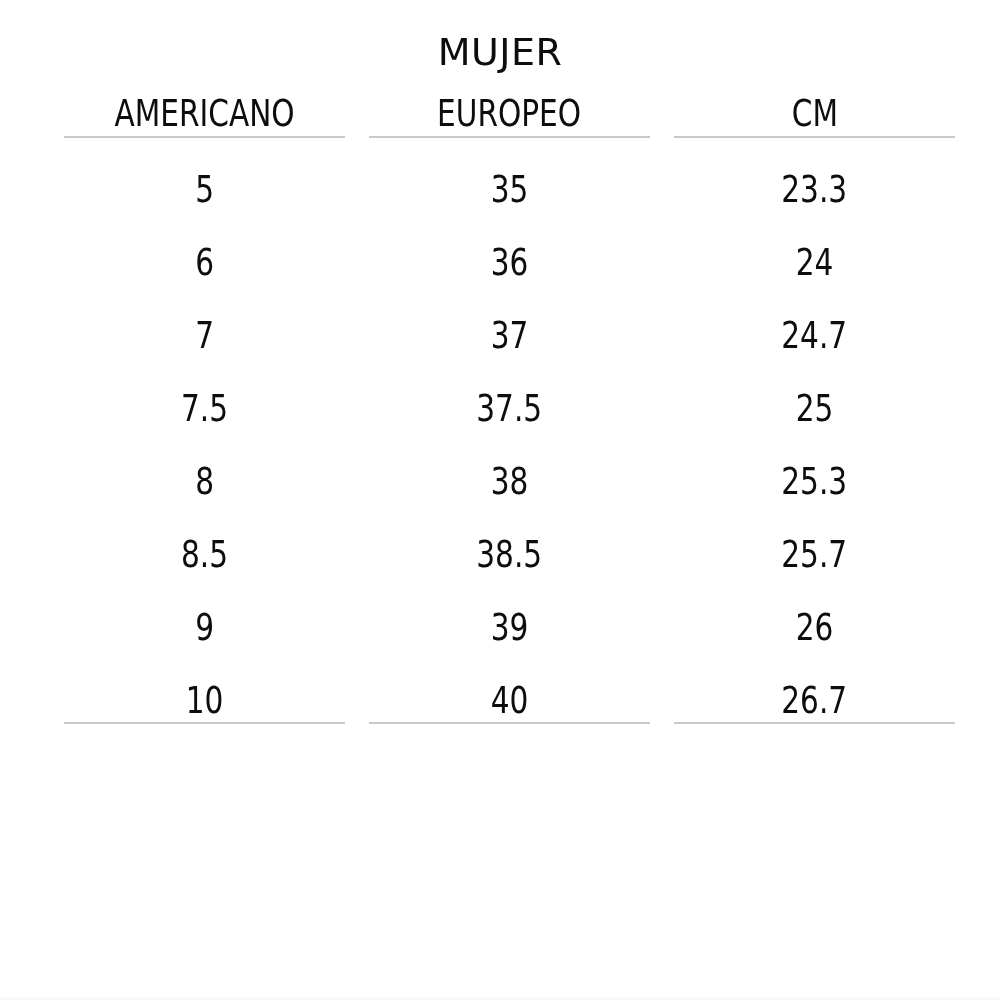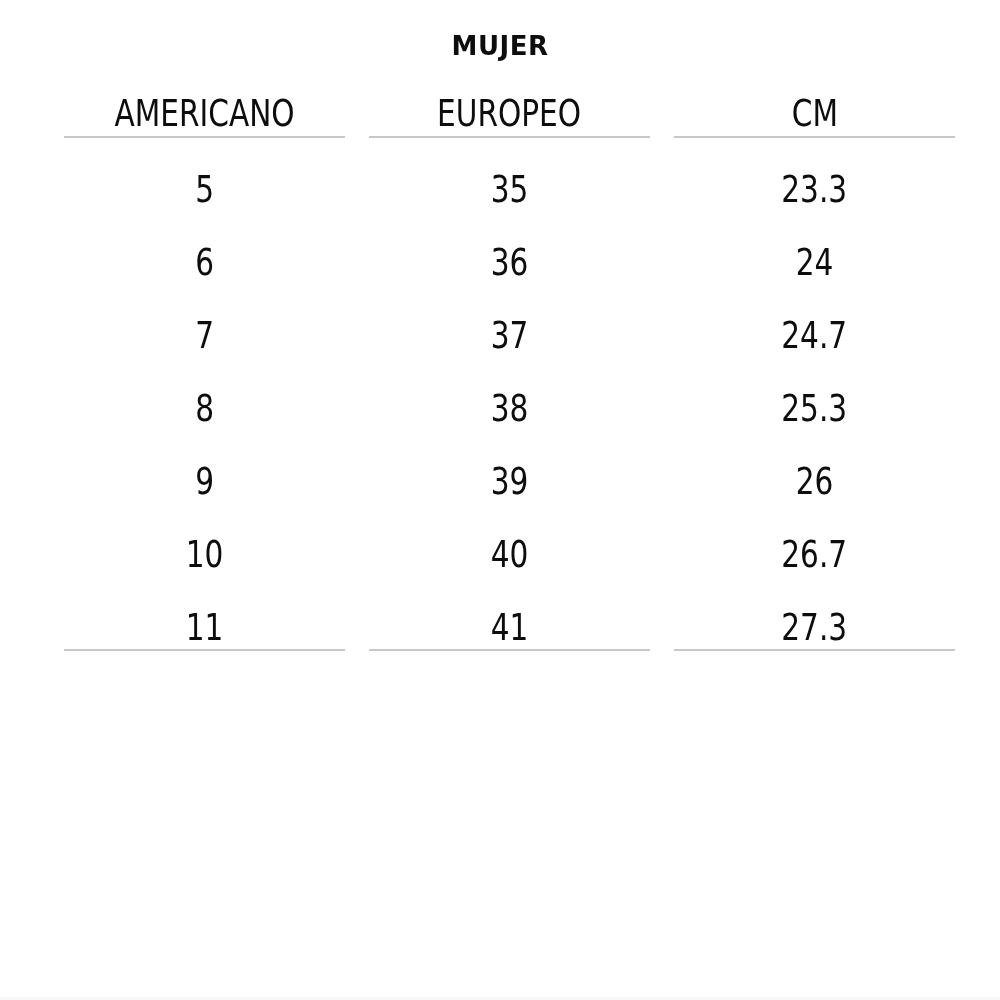--- a/index.html
+++ b/index.html
@@ -13,22 +13,22 @@
     background:var(--bg);
     color:var(--text);
     font-family:"DejaVu Sans", sans-serif;
     position:relative;
     overflow:hidden;
   }
   .title{
     position:absolute;
     top:33px;left:0;width:1000px;
     text-align:center;
-    font-size:26px;
-    font-weight:700;
+    font-size:38px;
+    font-weight:400;
     line-height:1;
     letter-spacing:0.5px;
     margin:0;
   }
   table.size-table{
     position:absolute;
     left:40px;top:90px;
     border-collapse:separate;
     border-spacing:24px 0;
     table-layout:fixed;
@@ -101,36 +101,41 @@
       <td><span class="cx">6</span></td>
       <td><span class="cx">36</span></td>
       <td><span class="cx">24</span></td>
     </tr>
         <tr>
       <td><span class="cx">7</span></td>
       <td><span class="cx">37</span></td>
       <td><span class="cx">24.7</span></td>
     </tr>
         <tr>
+      <td><span class="cx">7.5</span></td>
+      <td><span class="cx">37.5</span></td>
+      <td><span class="cx">25</span></td>
+    </tr>
+        <tr>
       <td><span class="cx">8</span></td>
       <td><span class="cx">38</span></td>
       <td><span class="cx">25.3</span></td>
+    </tr>
+        <tr>
+      <td><span class="cx">8.5</span></td>
+      <td><span class="cx">38.5</span></td>
+      <td><span class="cx">25.7</span></td>
     </tr>
         <tr>
       <td><span class="cx">9</span></td>
       <td><span class="cx">39</span></td>
       <td><span class="cx">26</span></td>
     </tr>
         <tr>
       <td><span class="cx">10</span></td>
       <td><span class="cx">40</span></td>
       <td><span class="cx">26.7</span></td>
     </tr>
-        <tr>
-      <td><span class="cx">11</span></td>
-      <td><span class="cx">41</span></td>
-      <td><span class="cx">27.3</span></td>
-    </tr>
       </tbody>
   </table>
 
   <div class="bottom-edge"></div>
 </div>
 
 </body></html>

